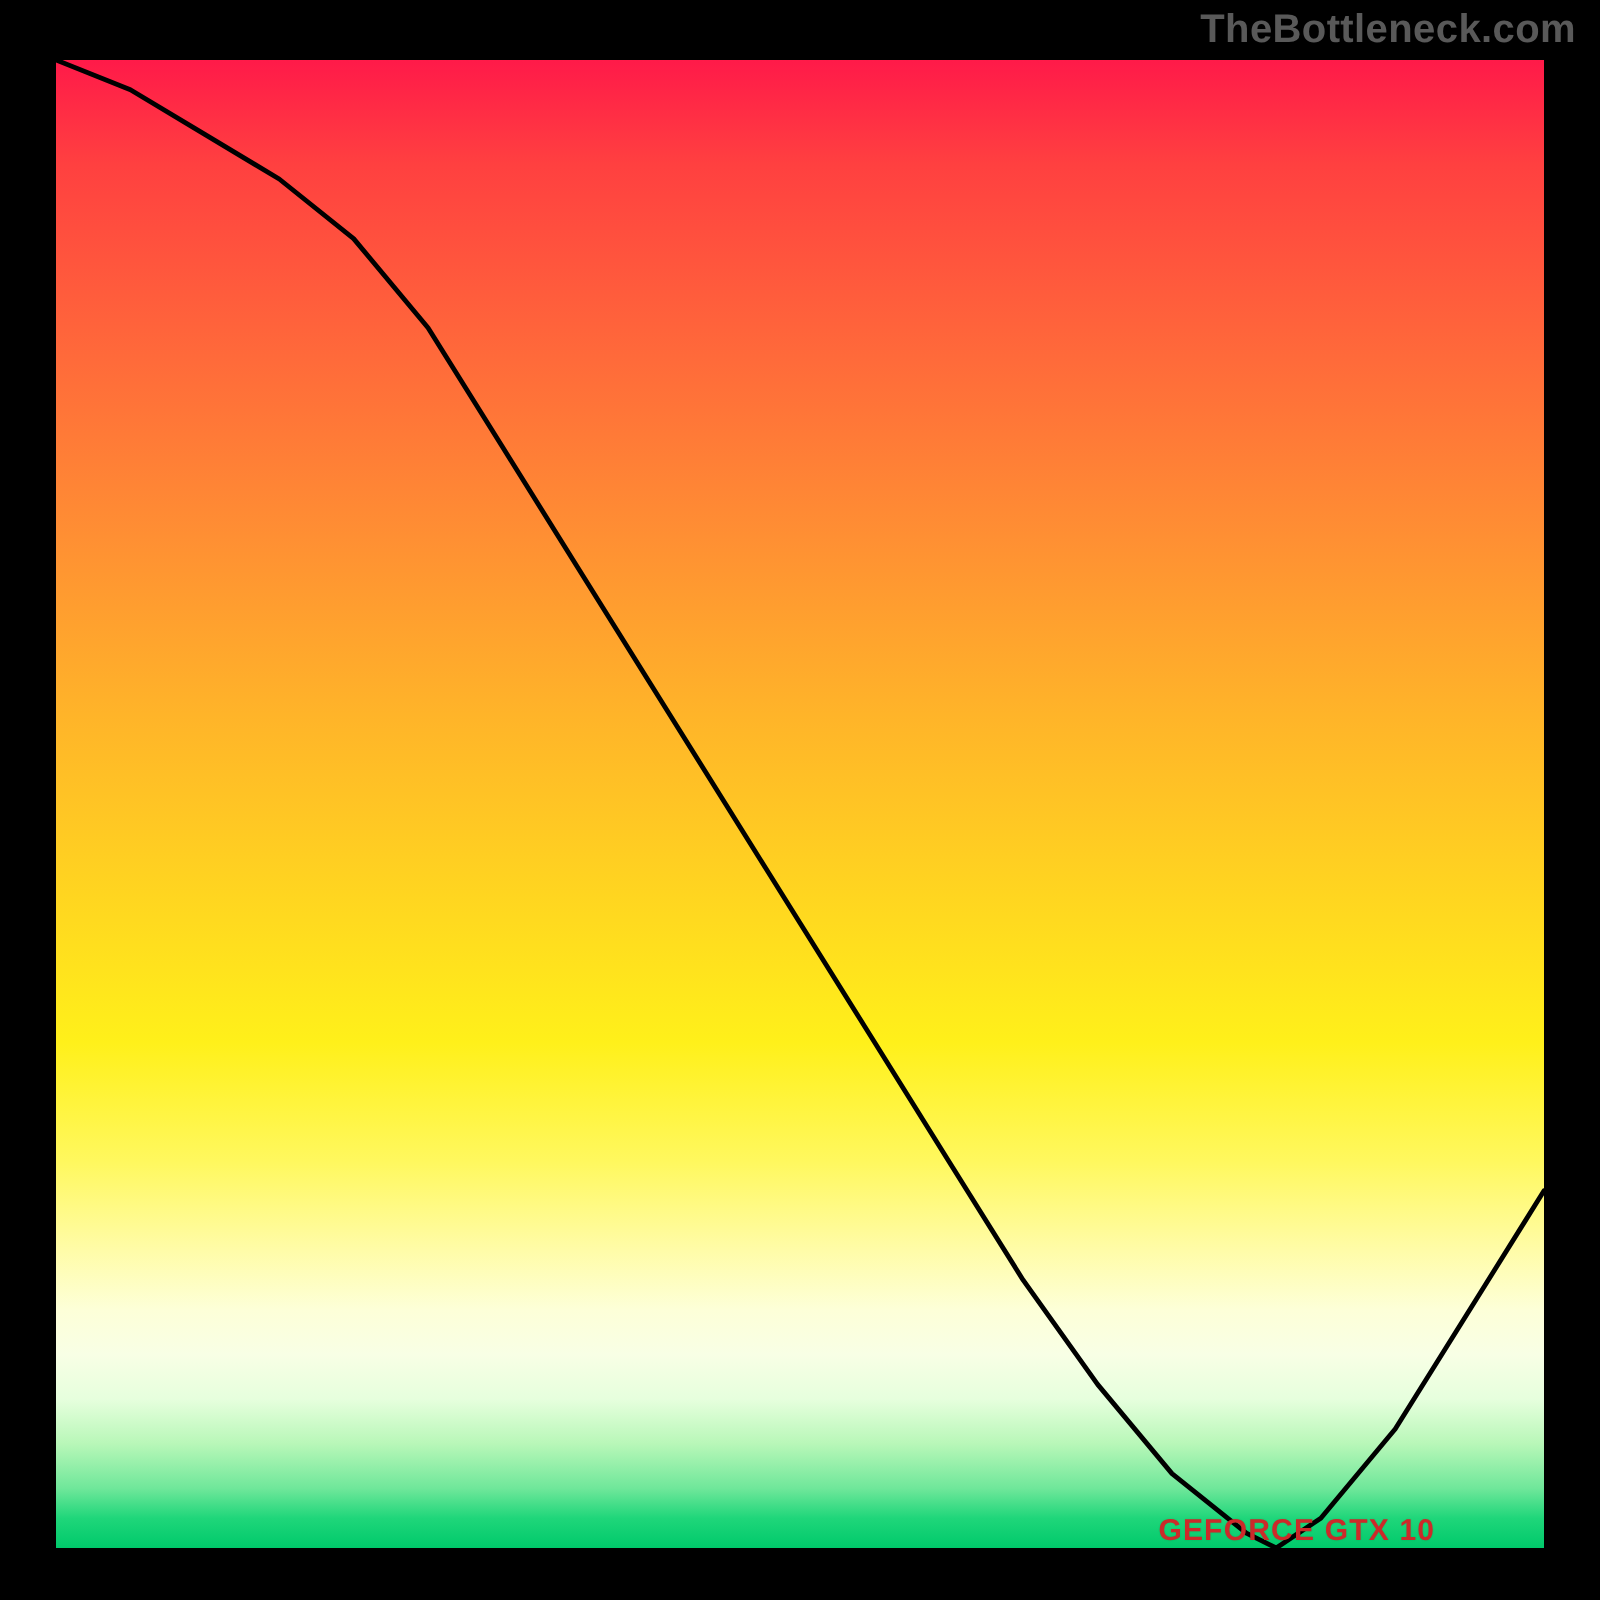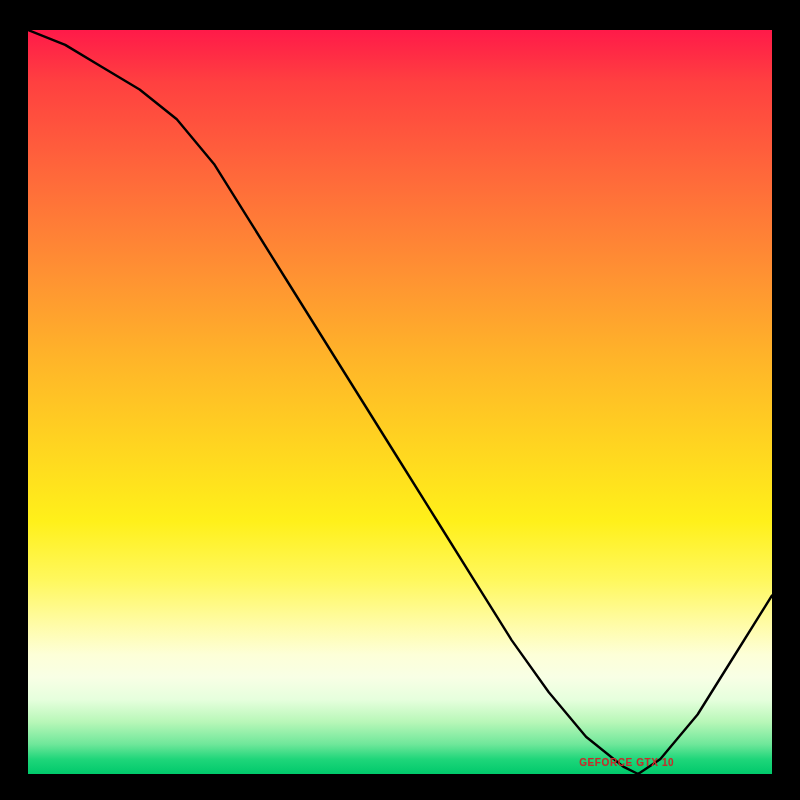--- a/index.html
+++ b/index.html
@@ -72,32 +72,33 @@
   .series-line {
     fill: none;
     stroke: #000;
     stroke-width: 2.4;
     stroke-linejoin: round;
     stroke-linecap: round;
   }
   .minima-label {
     position: absolute;
     color: #cc2a2a;
-    font-size: 10px;
+    font-size: 15px;
     font-weight: 700;
     letter-spacing: 0.6px;
     white-space: nowrap;
     text-shadow: 0 0 1px rgba(0,0,0,0.12);
   }
 </style>
 </head>
 <body>
 
 <div class="page">
 
+  <div class="attribution">TheBottleneck.com</div>
 
   <div class="plot-outer">
     <div class="plot-area">
       <svg viewBox="0 0 744 744" preserveAspectRatio="none">
         <path id="series-path" class="series-line" d="M0.0 0.0 L37.2 14.9 L74.4 37.2 L111.6 59.5 L148.8 89.3 L186.0 133.9 L223.2 193.4 L260.4 253.0 L297.6 312.5 L334.8 372.0 L372.0 431.5 L409.2 491.0 L446.4 550.6 L483.6 610.1 L520.8 662.2 L558.0 706.8 L595.2 736.6 L610.1 744.0 L632.4 729.1 L669.6 684.5 L706.8 625.0 L744.0 565.4"></path>
       </svg>
       <div id="minima-label" class="minima-label" style="left: 551.2px; top: 726.84px;">GEFORCE GTX 10</div>
     </div>
   </div>
 

